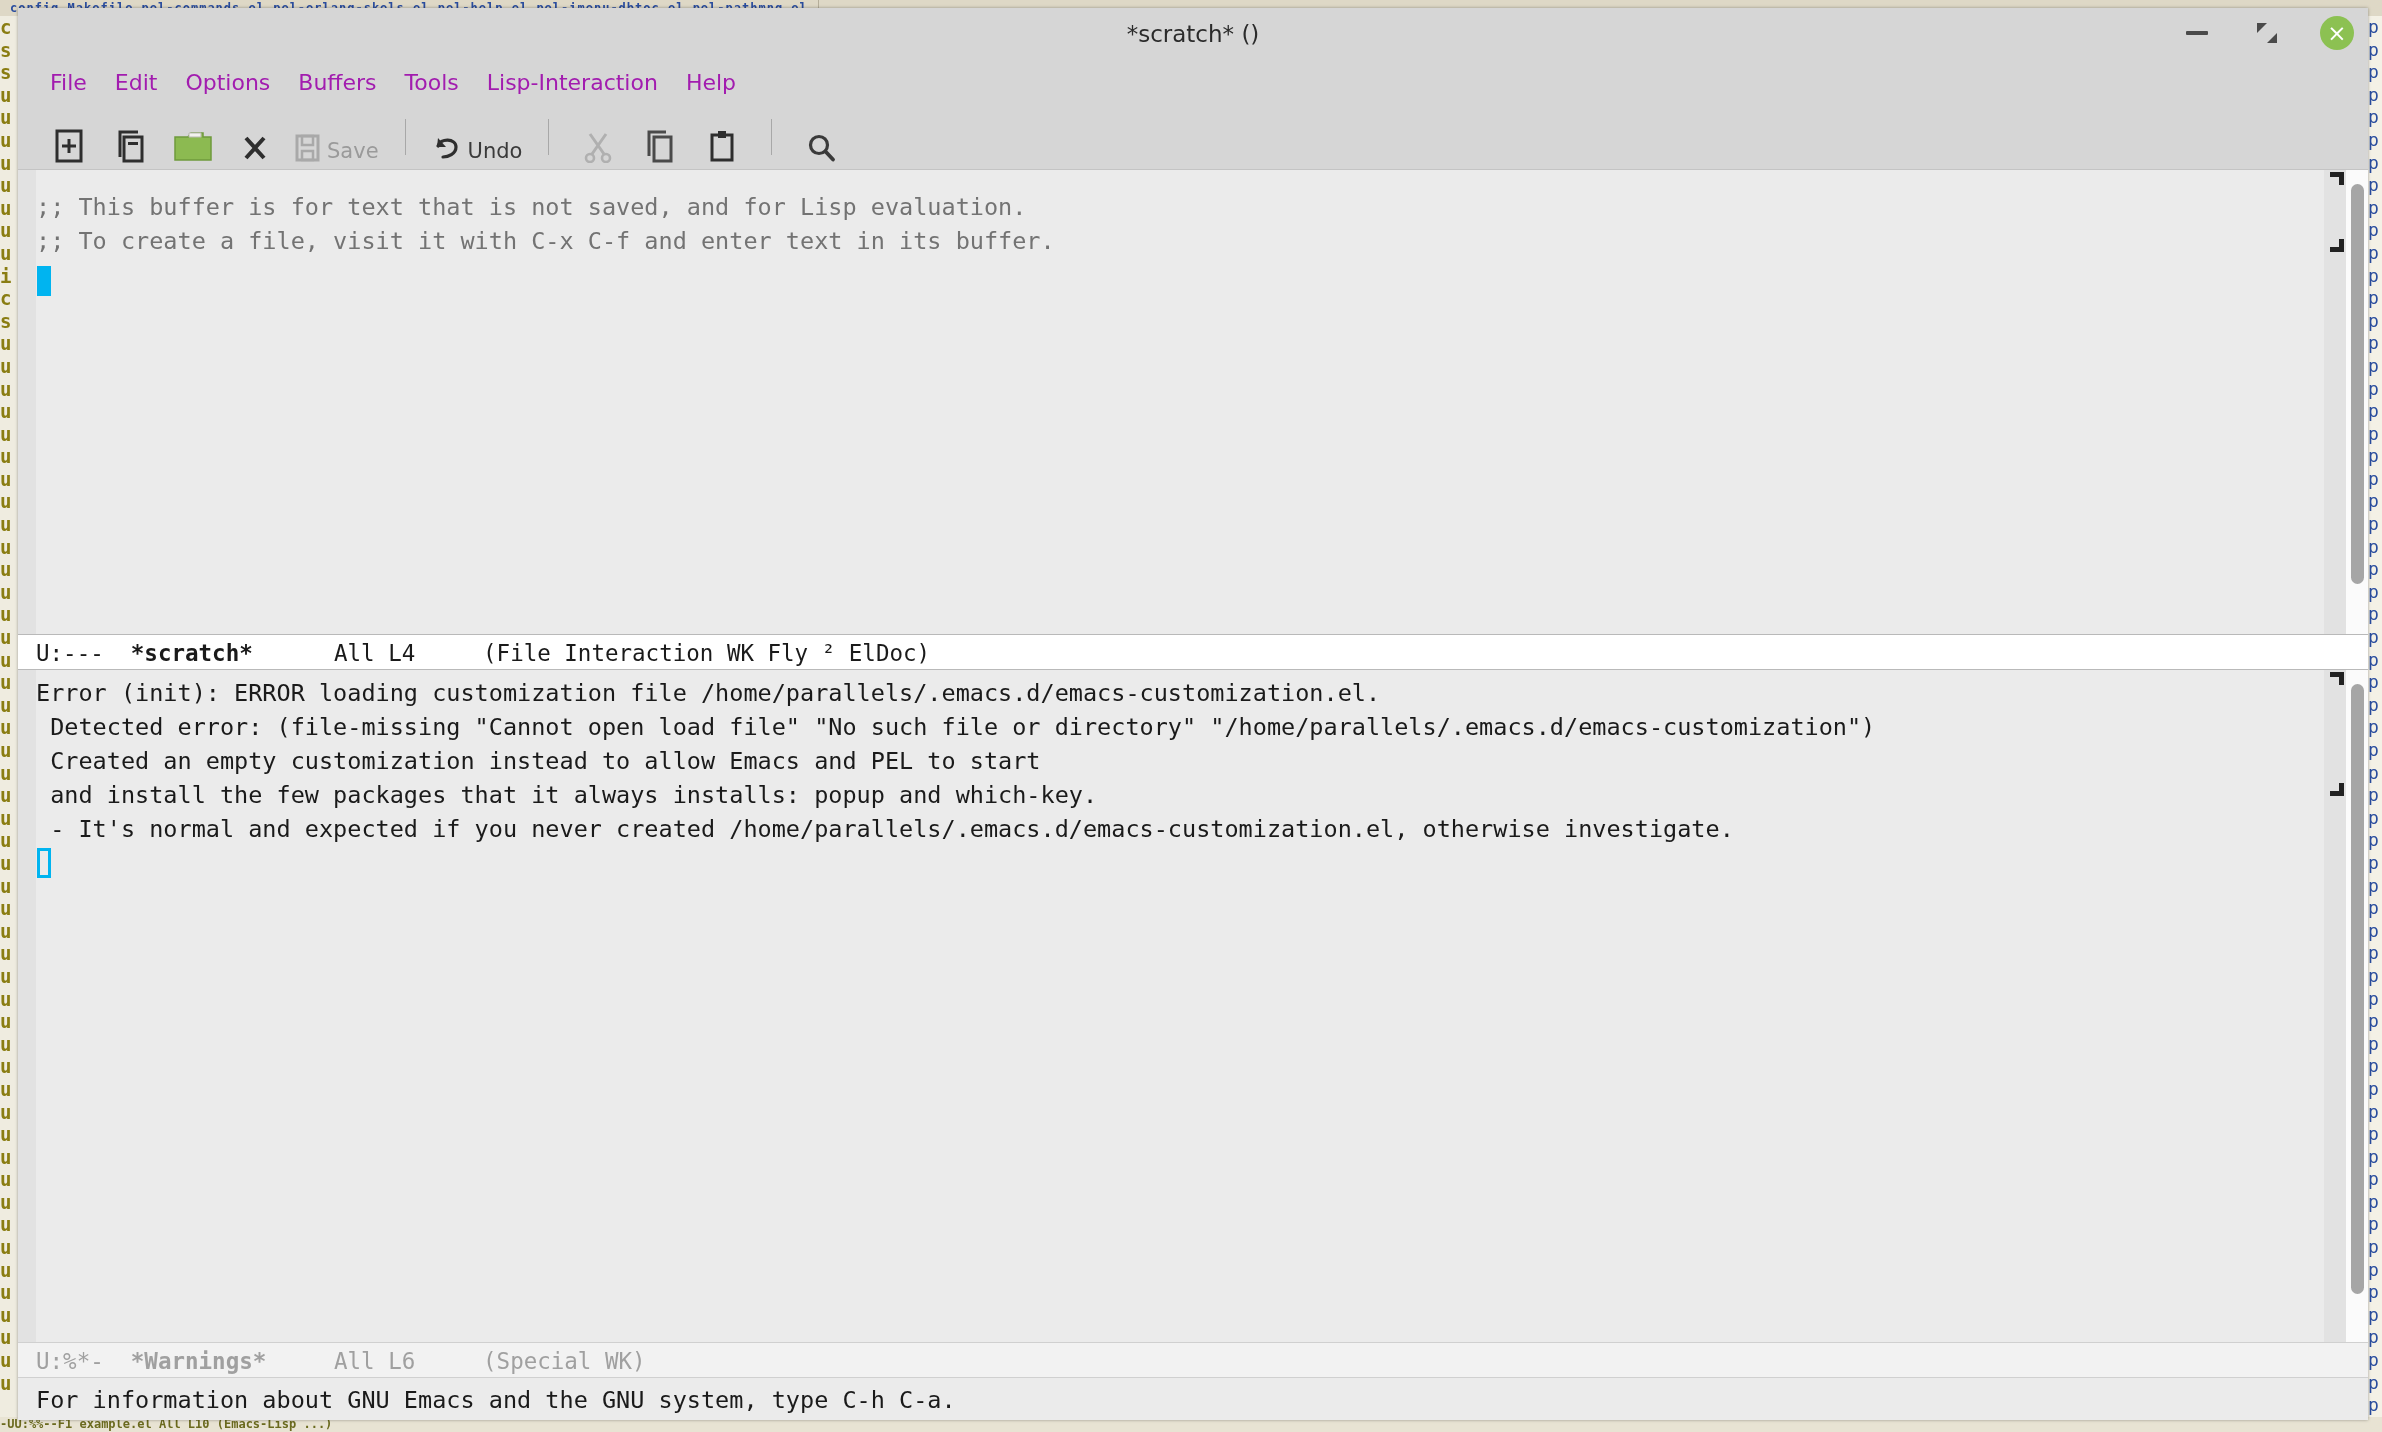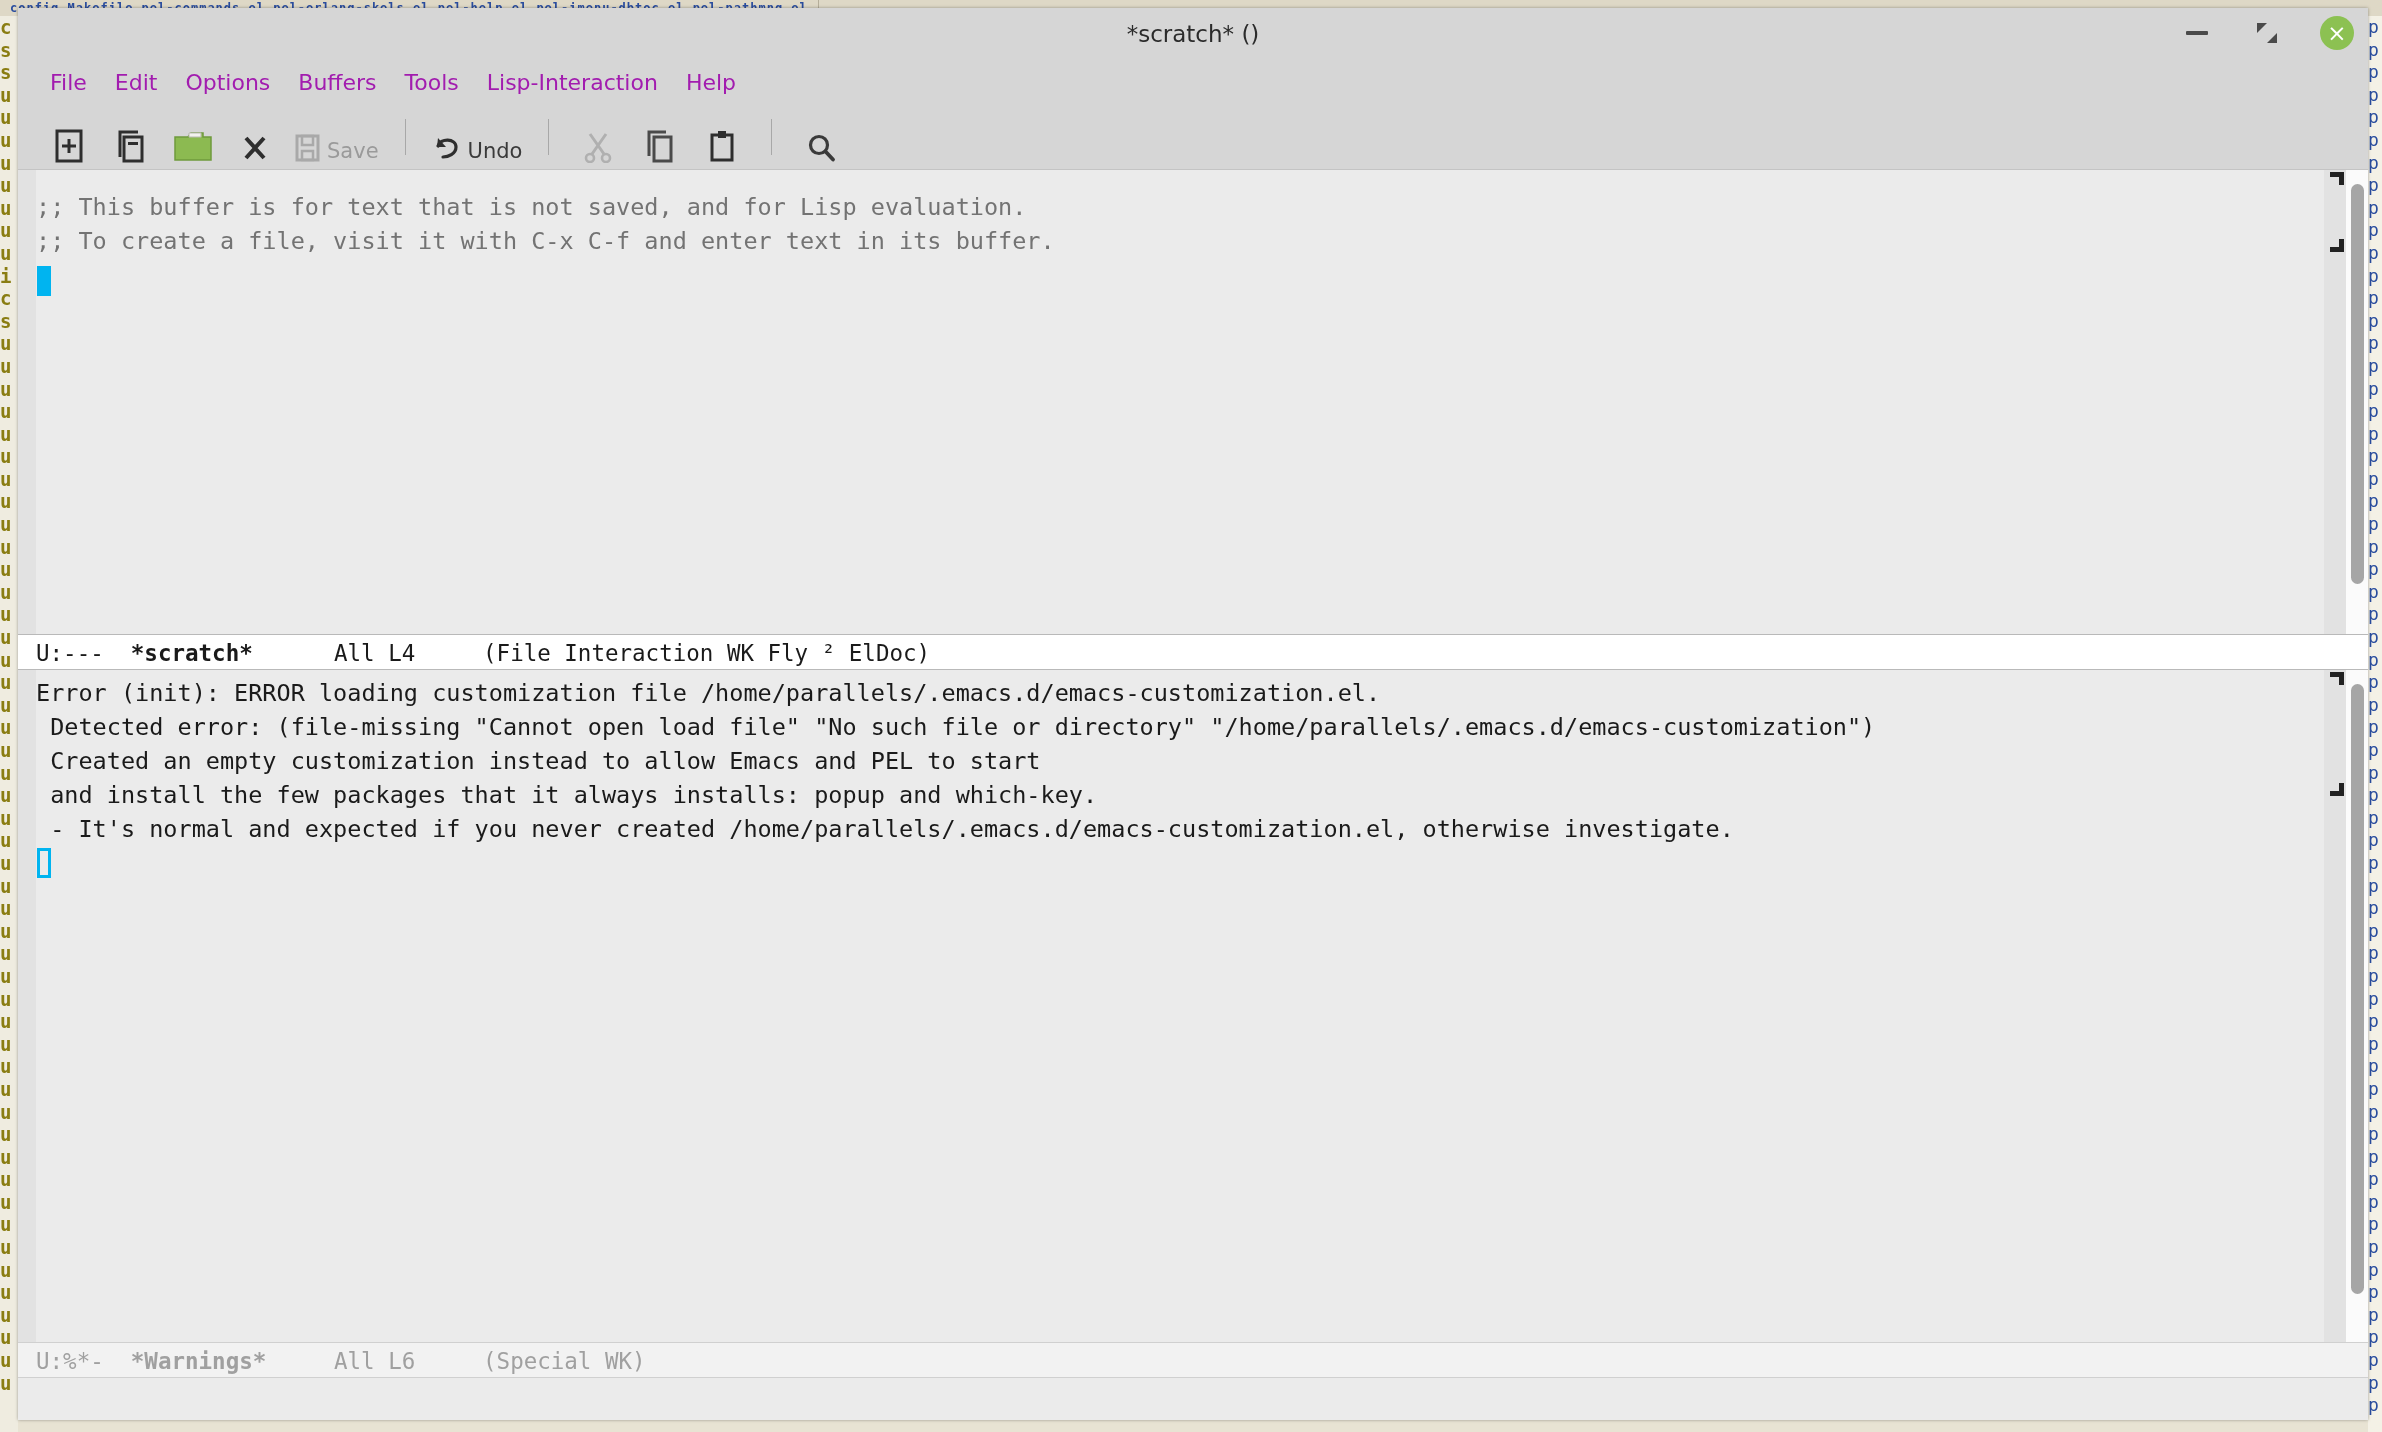--- a/index.html
+++ b/index.html
@@ -351,20 +351,21 @@
 p
 p
 p
 p
 p
 p
 p
 p
 p
 p</div>
+  <div id="bg-bottom-strip">-UU:%%--F1  example.el  All L10    (Emacs-Lisp ...)</div>
 </div>
 
 <div id="emacs-frame">
 
   <div id="titlebar">
     <div id="window-title">*scratch* ()</div>
     <div id="window-controls">
       <div class="wc-btn">
         <div class="wc-min"></div>
       </div>
@@ -504,15 +505,16 @@
       <div class="buf-text" style="top:6px;">Error (init): ERROR loading customization file /home/parallels/.emacs.d/emacs-customization.el.</div>
       <div class="buf-text" style="top:40px;"> Detected error: (file-missing "Cannot open load file" "No such file or directory" "/home/parallels/.emacs.d/emacs-customization")</div>
       <div class="buf-text" style="top:74px;"> Created an empty customization instead to allow Emacs and PEL to start</div>
       <div class="buf-text" style="top:108px;"> and install the few packages that it always installs: popup and which-key.</div>
       <div class="buf-text" style="top:142px;"> - It's normal and expected if you never created /home/parallels/.emacs.d/emacs-customization.el, otherwise investigate.</div>
       <div class="cursor-hollow" style="left:19px; top:178px;"></div>
     </div>
 
     <div class="modeline inactive" style="top:1172px;"><span>U:%*-</span><span>  </span><span class="ml-buf">*Warnings*</span><span>     </span><span>All L6</span><span>     </span><span>(Special WK)</span></div>
 
+    <div id="echo-area">For information about GNU Emacs and the GNU system, type C-h C-a.</div>
 
   </div>
 </div>
 
 </body></html>

